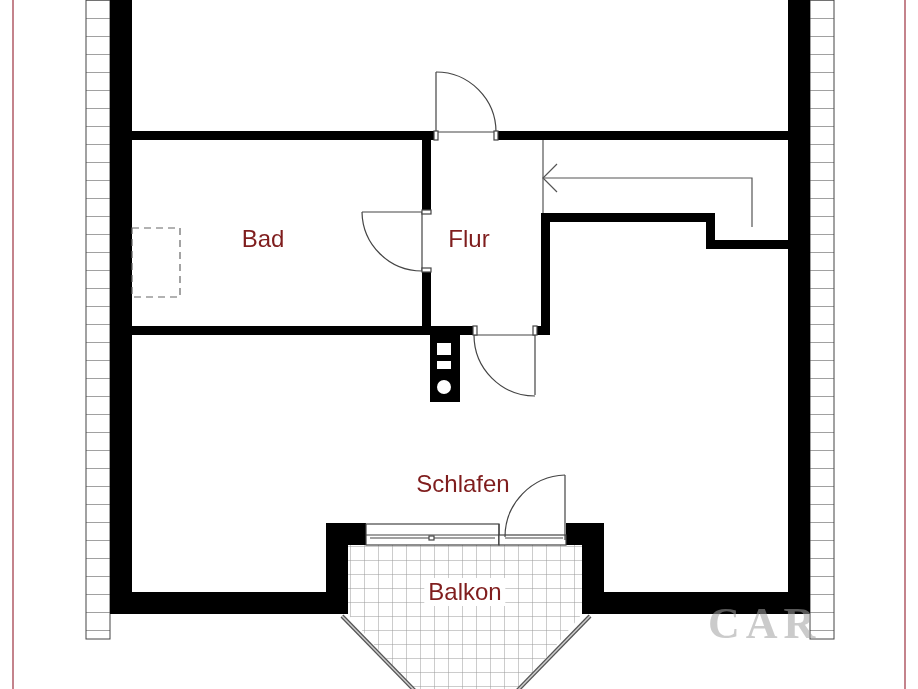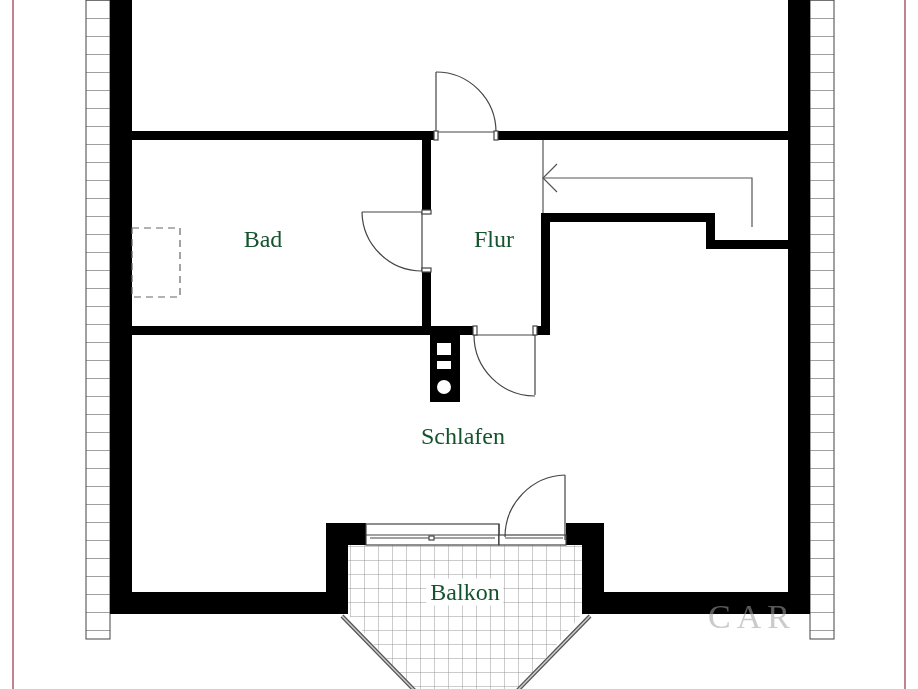--- a/index.html
+++ b/index.html
@@ -1,33 +1,34 @@
 <!DOCTYPE html>
 <html><head>
   <meta charset="utf-8">
   <style>
     html, body { margin: 0; padding: 0; background: #ffffff; }
     body { width: 918px; height: 689px; overflow: hidden; position: relative; }
     #plan { position: absolute; left: 0; top: 0; width: 918px; height: 689px; }
     .label {
       position: absolute;
-      font-family: Liberation Serif, serif;
+      font-family: Liberation Sans, sans-serif;
       font-size: 24px;
-      color: #14532d;
+      color: #7f1d1d;
       white-space: nowrap;
       transform: translate(-50%, -50%);
     }
     .label.balkon { background: #fff; padding: 0 4px; }
     .watermark {
       position: absolute;
       font-family: "Liberation Serif", serif;
-      font-size: 34px;
+      font-size: 44px;
       letter-spacing: 6px;
       color: rgba(160,160,160,0.55);
       white-space: nowrap;
+      font-weight: bold;
     }
   </style>
 </head>
 <body>
 
 <svg id="plan" viewBox="0 0 918 689" xmlns="http://www.w3.org/2000/svg">
   <defs>
     <pattern id="tiles" width="14" height="14" patternUnits="userSpaceOnUse">
       <rect width="14" height="14" fill="#ffffff"></rect>
       <path d="M14 0 L0 0 0 14" fill="none" stroke="#9a9a9a" stroke-width="1"></path>
@@ -133,16 +134,16 @@
   </g>
   <g fill="none" stroke="#444" stroke-width="1.2">
     <rect x="499" y="535" width="67" height="10" fill="#fff"></rect>
     <line x1="505" y1="538" x2="563" y2="538"></line>
     <line x1="565" y1="475" x2="565" y2="540"></line>
     <path d="M565 475 A62 62 0 0 0 505 537"></path>
   </g>
 </svg>
 
 <div class="label" style="left:263px;top:239px;">Bad</div>
-<div class="label" style="left:494px;top:239px;">Flur</div>
-<div class="label" style="left:463px;top:436px;">Schlafen</div>
+<div class="label" style="left:469px;top:239px;">Flur</div>
+<div class="label" style="left:463px;top:484px;">Schlafen</div>
 <div class="label balkon" style="left:465px;top:592px;">Balkon</div>
 <div class="watermark" style="left:708px;top:598px;">CAR</div>
 
 </body></html>

